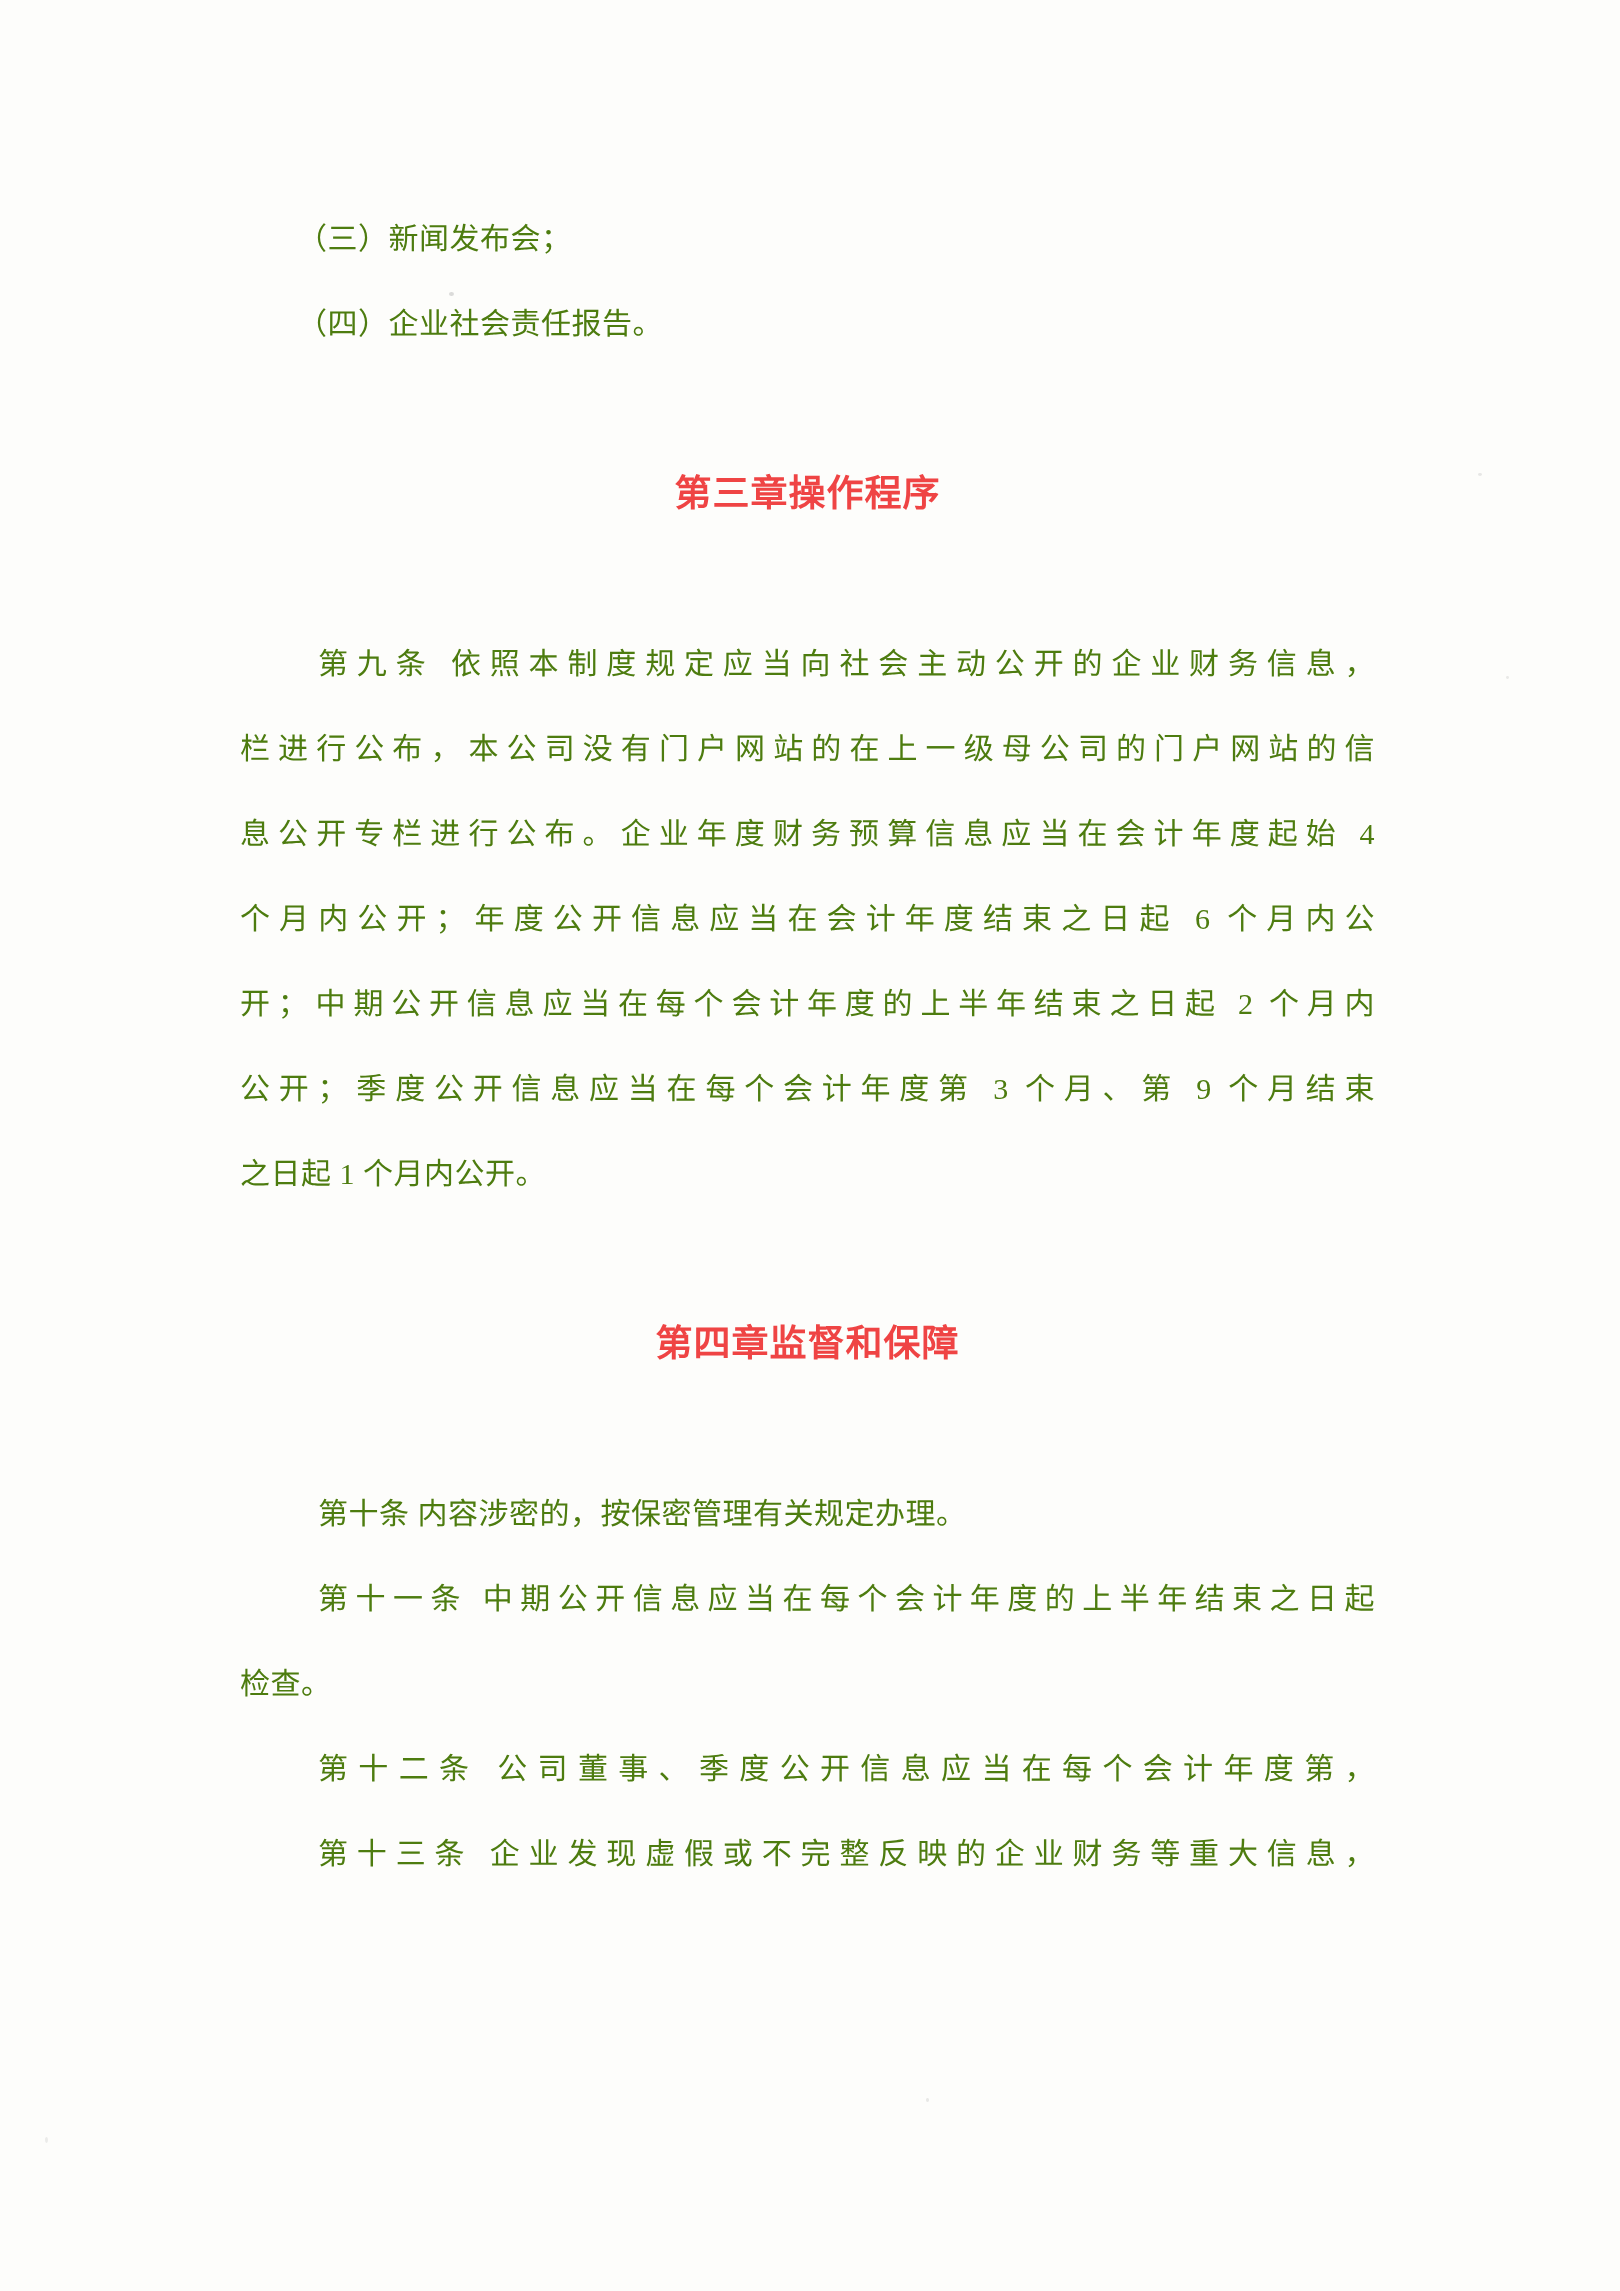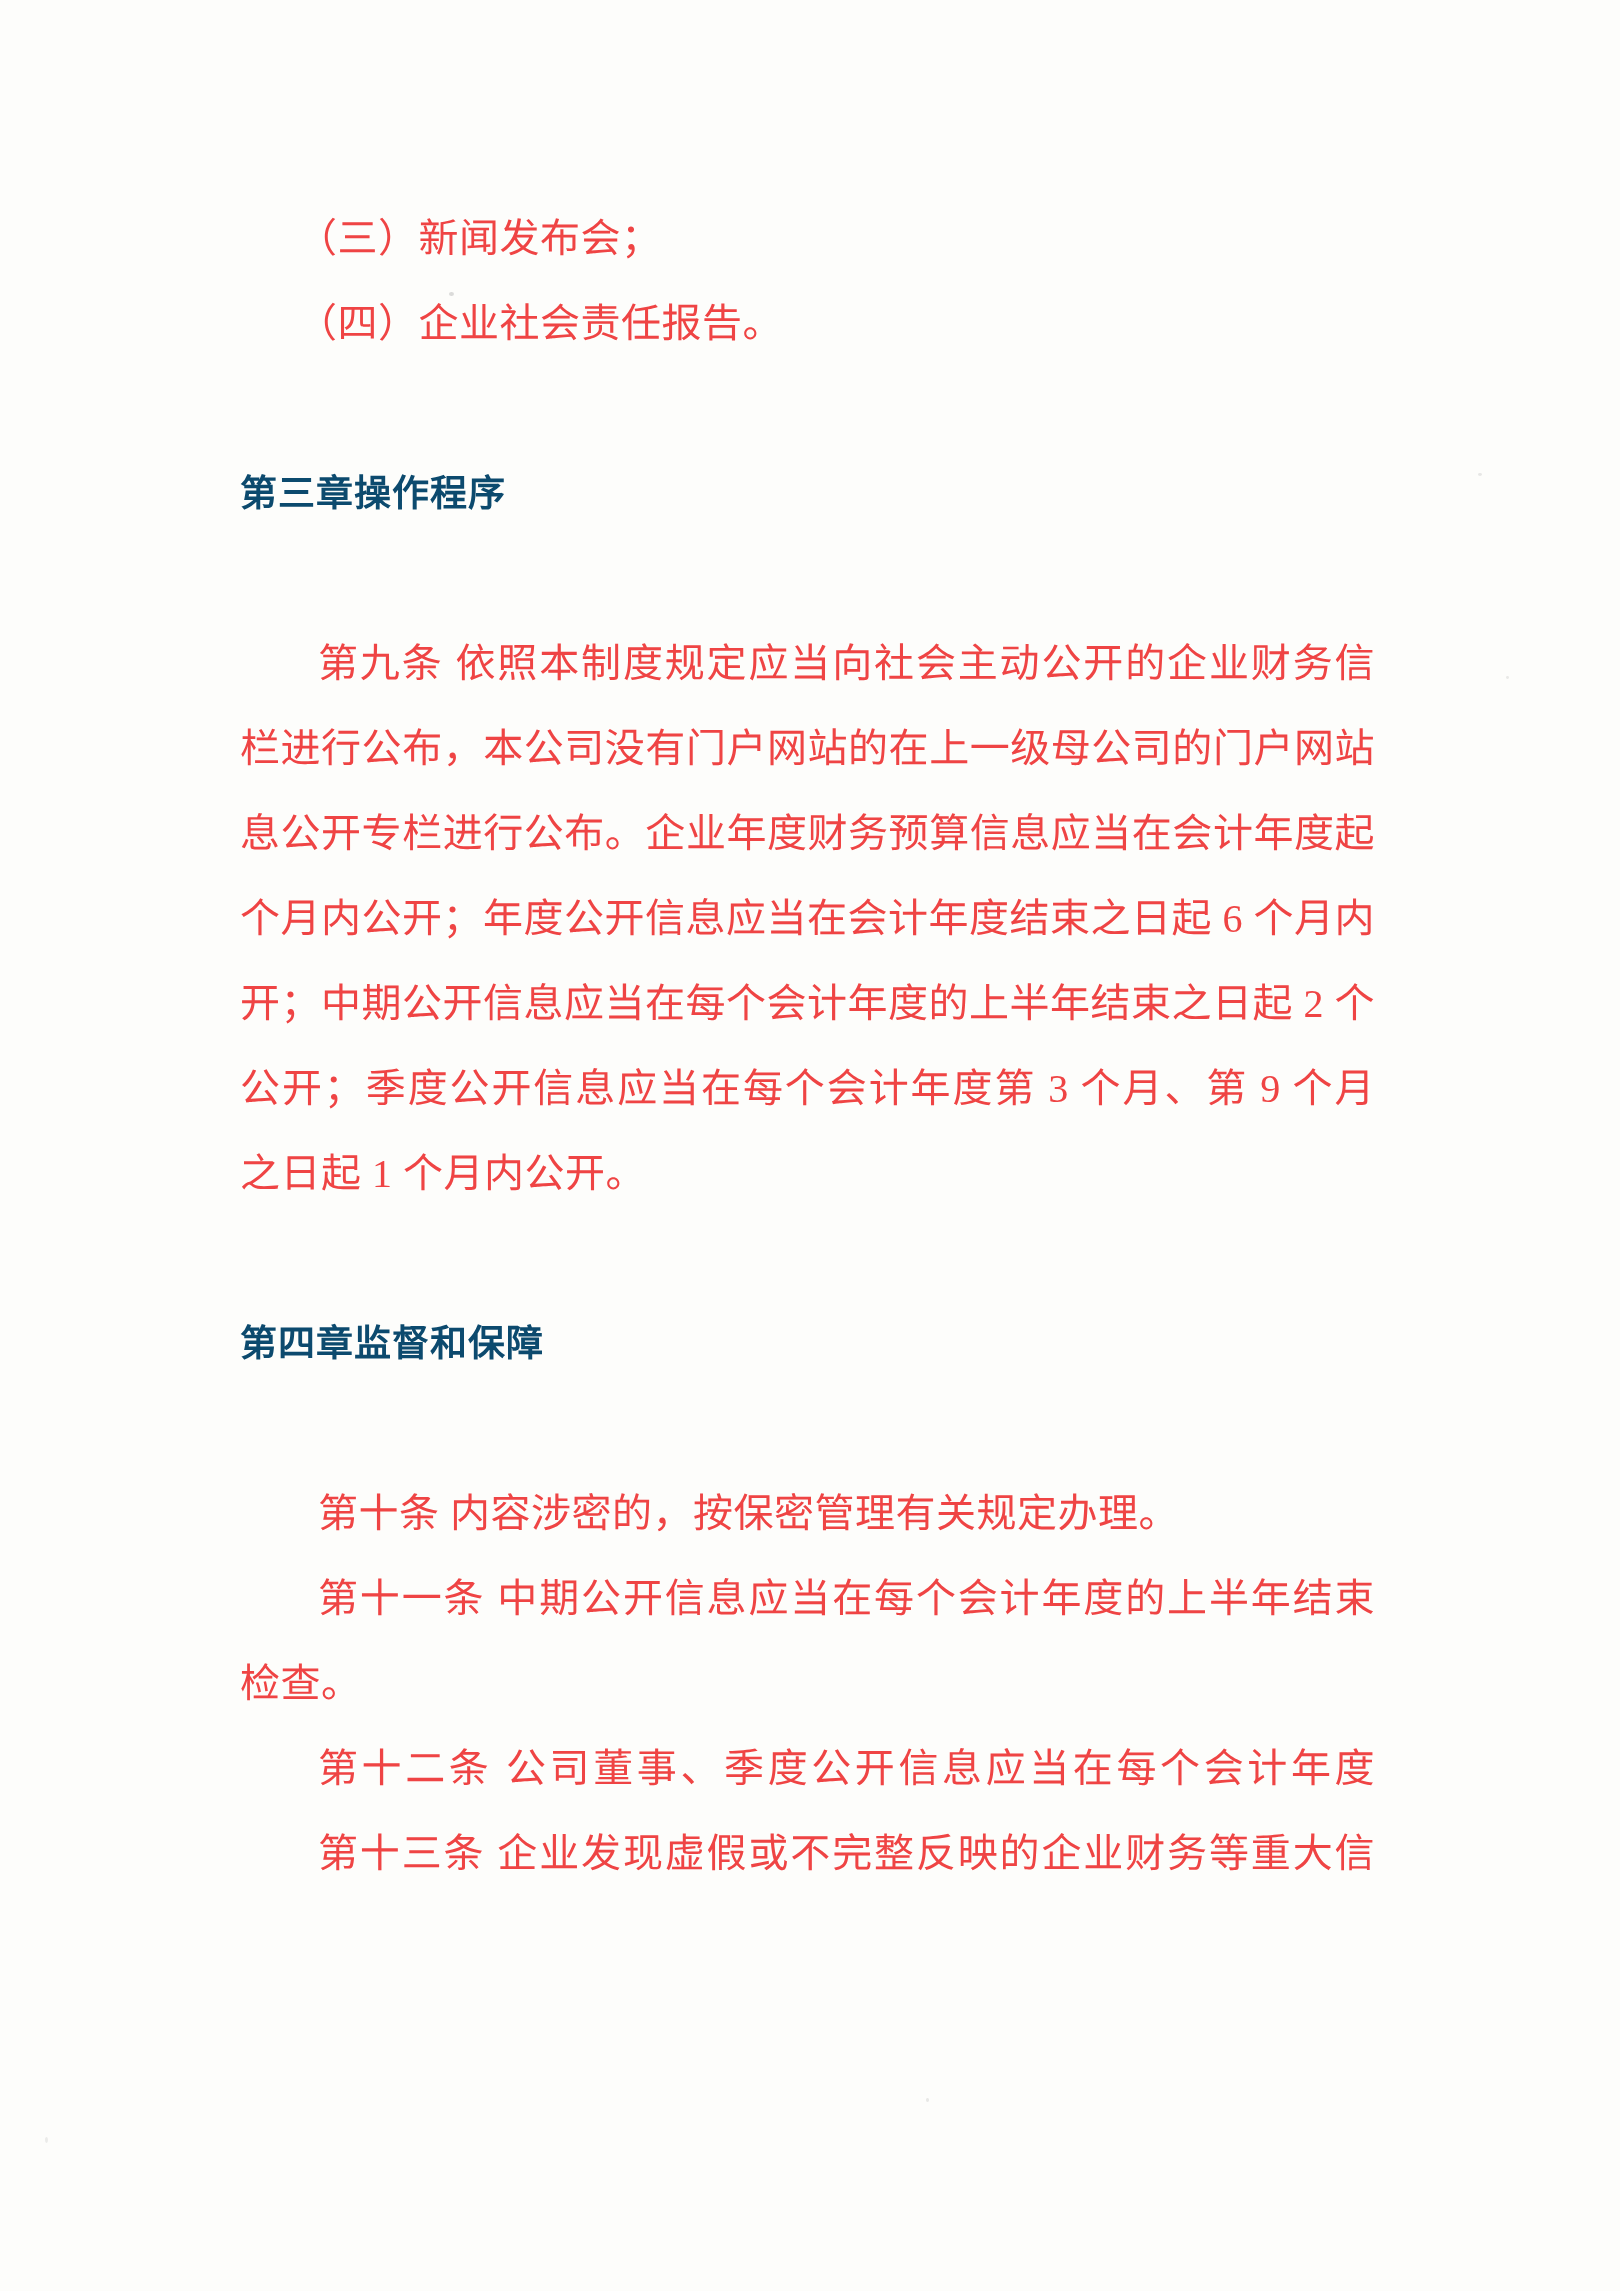--- a/index.html
+++ b/index.html
@@ -19,45 +19,46 @@
   }
   .content {
     position: absolute;
     left: 240px;
     top: 196px;
     width: 1135px;
   }
   .line {
     height: 85px;
     line-height: 85px;
-    font-size: 40px;
+    font-size: 30px;
     letter-spacing: 0.5px;
     white-space: normal;
     overflow: hidden;
-    color: #ef4444;
+    color: #4d7c0f;
   }
   
   .fill {
     text-align: justify;
     text-align-last: justify;
   }
   
   .para-start {
     text-indent: 78px;
   }
   
   .list-indent {
     text-indent: 57px;
   }
   .heading {
     margin: 85px 0;
+    text-align: center;
     font-weight: bold;
     font-size: 37px;
     letter-spacing: 1px;
-    color: #0c4a6e;
+    color: #ef4444;
   }
   
   .speck {
     position: absolute;
     border-radius: 50%;
     background: #9a9a9a;
     opacity: 0.35;
   }
   .speck.s1 { left: 449px;  top: 292px;  width: 4.9px; height: 3.9px; }
   .speck.s2 { left: 1478px; top: 473px;  width: 3.9px; height: 2.9px; opacity: 0.22; }

